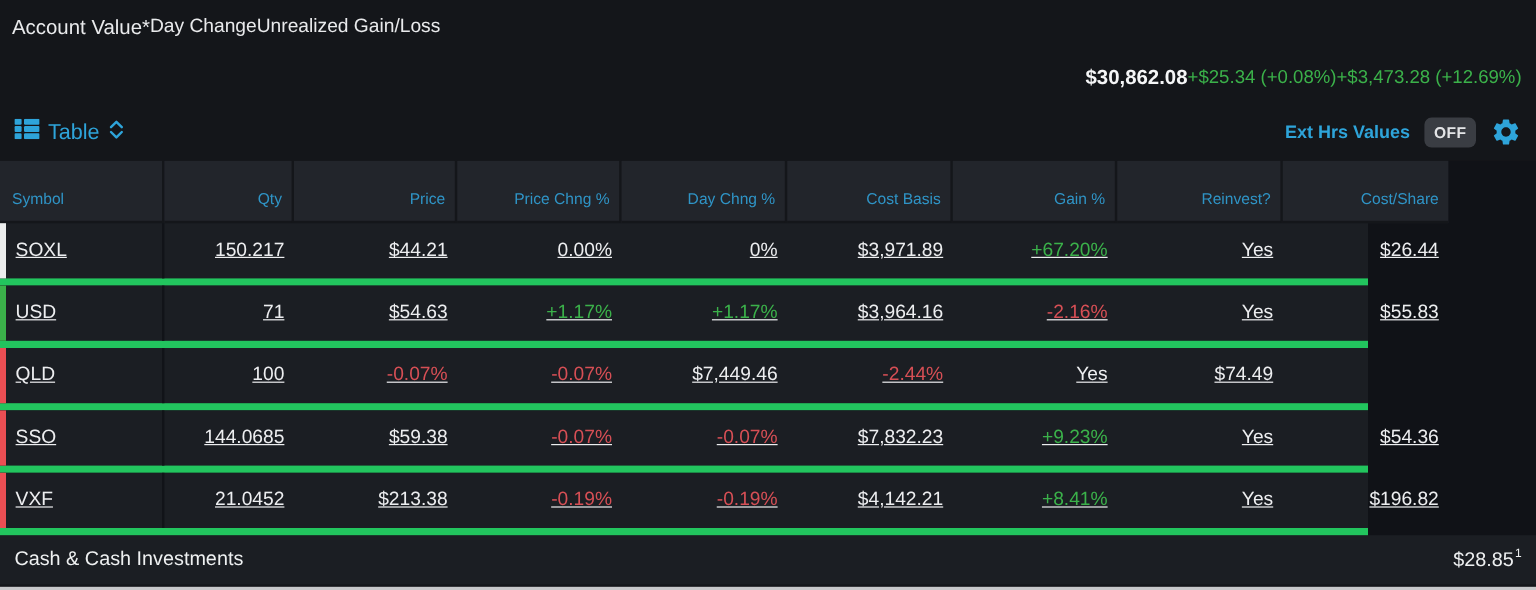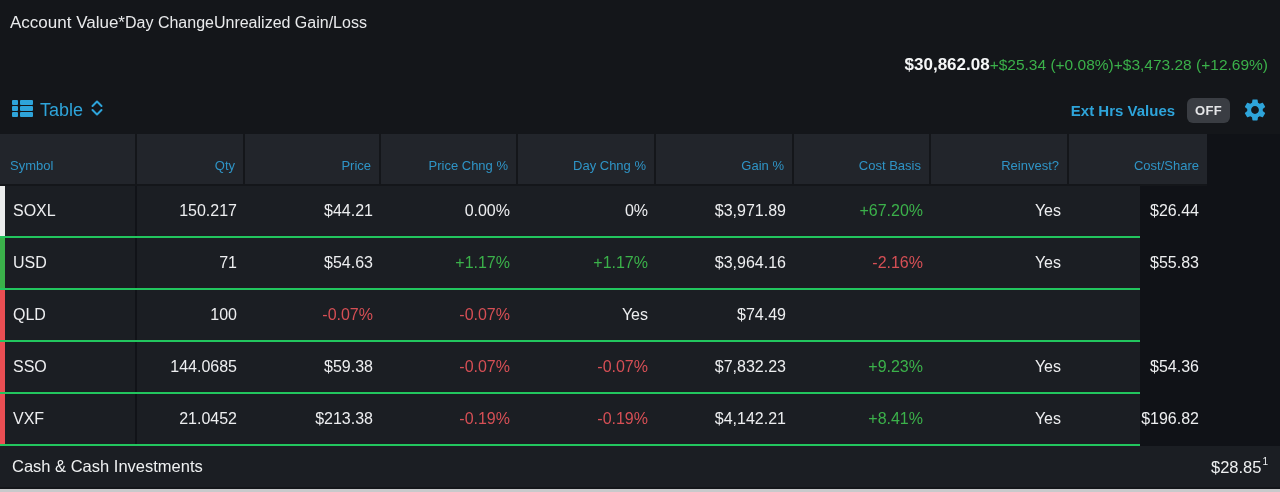--- a/index.html
+++ b/index.html
@@ -38,21 +38,21 @@
   .table-zone{background:#101217;width:1280px;}
   .grid{display:grid;grid-template-columns:137px 108px 136px 137px 138px 138px 137px 138px 138px;width:1140px;}
   .hcell{
     background:#22252b;height:52px;box-sizing:border-box;
     display:flex;align-items:flex-end;justify-content:flex-end;
     padding:0 8px 11px 0;font-size:13px;color:#2f94c6;
     border-right:2px solid #14161a;border-bottom:2px solid #14161a;
   }
   .hcell.sym{justify-content:flex-start;padding-left:10px;}
   .hcell:last-child{border-right:none;}
-  .row{position:relative;background:#1b1e23;height:52px;box-sizing:border-box;border-bottom:2px solid #22c55e;}
+  .row{position:relative;background:#1b1e23;height:52px;box-sizing:border-box;border-bottom:6px solid #22c55e;text-decoration:underline;}
   .row .cell{display:flex;align-items:center;justify-content:flex-end;padding-right:8px;font-size:16px;box-sizing:border-box;height:100%;}
   .row .cell.symbol{justify-content:flex-start;padding-left:13px;border-right:2px solid #111318;}
   .edge{position:absolute;left:0;top:0;bottom:0;width:5px;}
   .edge-white{background:#eceded;}
   .edge-green{background:#3bb14a;}
   .edge-red{background:#ea4e53;}
 
   
   .cash{height:41px;background:#1b1e23;display:flex;align-items:center;justify-content:space-between;padding:0 12px;font-size:16.5px;color:#eef0f1;}
   .cash sup{font-size:10px;position:relative;top:-1px;margin-left:1px;}
@@ -109,22 +109,22 @@
     </div>
   </div>
 
   <div class="table-zone">
     <div class="grid">
       <div class="hcell sym">Symbol</div>
       <div class="hcell">Qty</div>
       <div class="hcell">Price</div>
       <div class="hcell">Price Chng %</div>
       <div class="hcell">Day Chng %</div>
+      <div class="hcell">Cost Basis</div>
       <div class="hcell">Gain %</div>
-      <div class="hcell">Cost Basis</div>
       <div class="hcell">Reinvest?</div>
       <div class="hcell">Cost/Share</div>
     </div>
 
     <div class="grid row">
       <span class="edge edge-white"></span>
       <div class="cell symbol">SOXL</div>
       <div class="cell">150.217</div>
       <div class="cell">$44.21</div>
       <div class="cell neutral">0.00%</div>
@@ -147,20 +147,22 @@
       <div class="cell">Yes</div>
       <div class="cell">$55.83</div>
     </div>
 
     <div class="grid row">
       <span class="edge edge-red"></span>
       <div class="cell symbol">QLD</div>
       <div class="cell">100</div>
       <div class="cell neg">-0.07%</div>
       <div class="cell neg">-0.07%</div>
+      <div class="cell">$7,449.46</div>
+      <div class="cell neg">-2.44%</div>
       <div class="cell">Yes</div>
       <div class="cell">$74.49</div>
     </div>
 
     <div class="grid row">
       <span class="edge edge-red"></span>
       <div class="cell symbol">SSO</div>
       <div class="cell">144.0685</div>
       <div class="cell">$59.38</div>
       <div class="cell neg">-0.07%</div>

